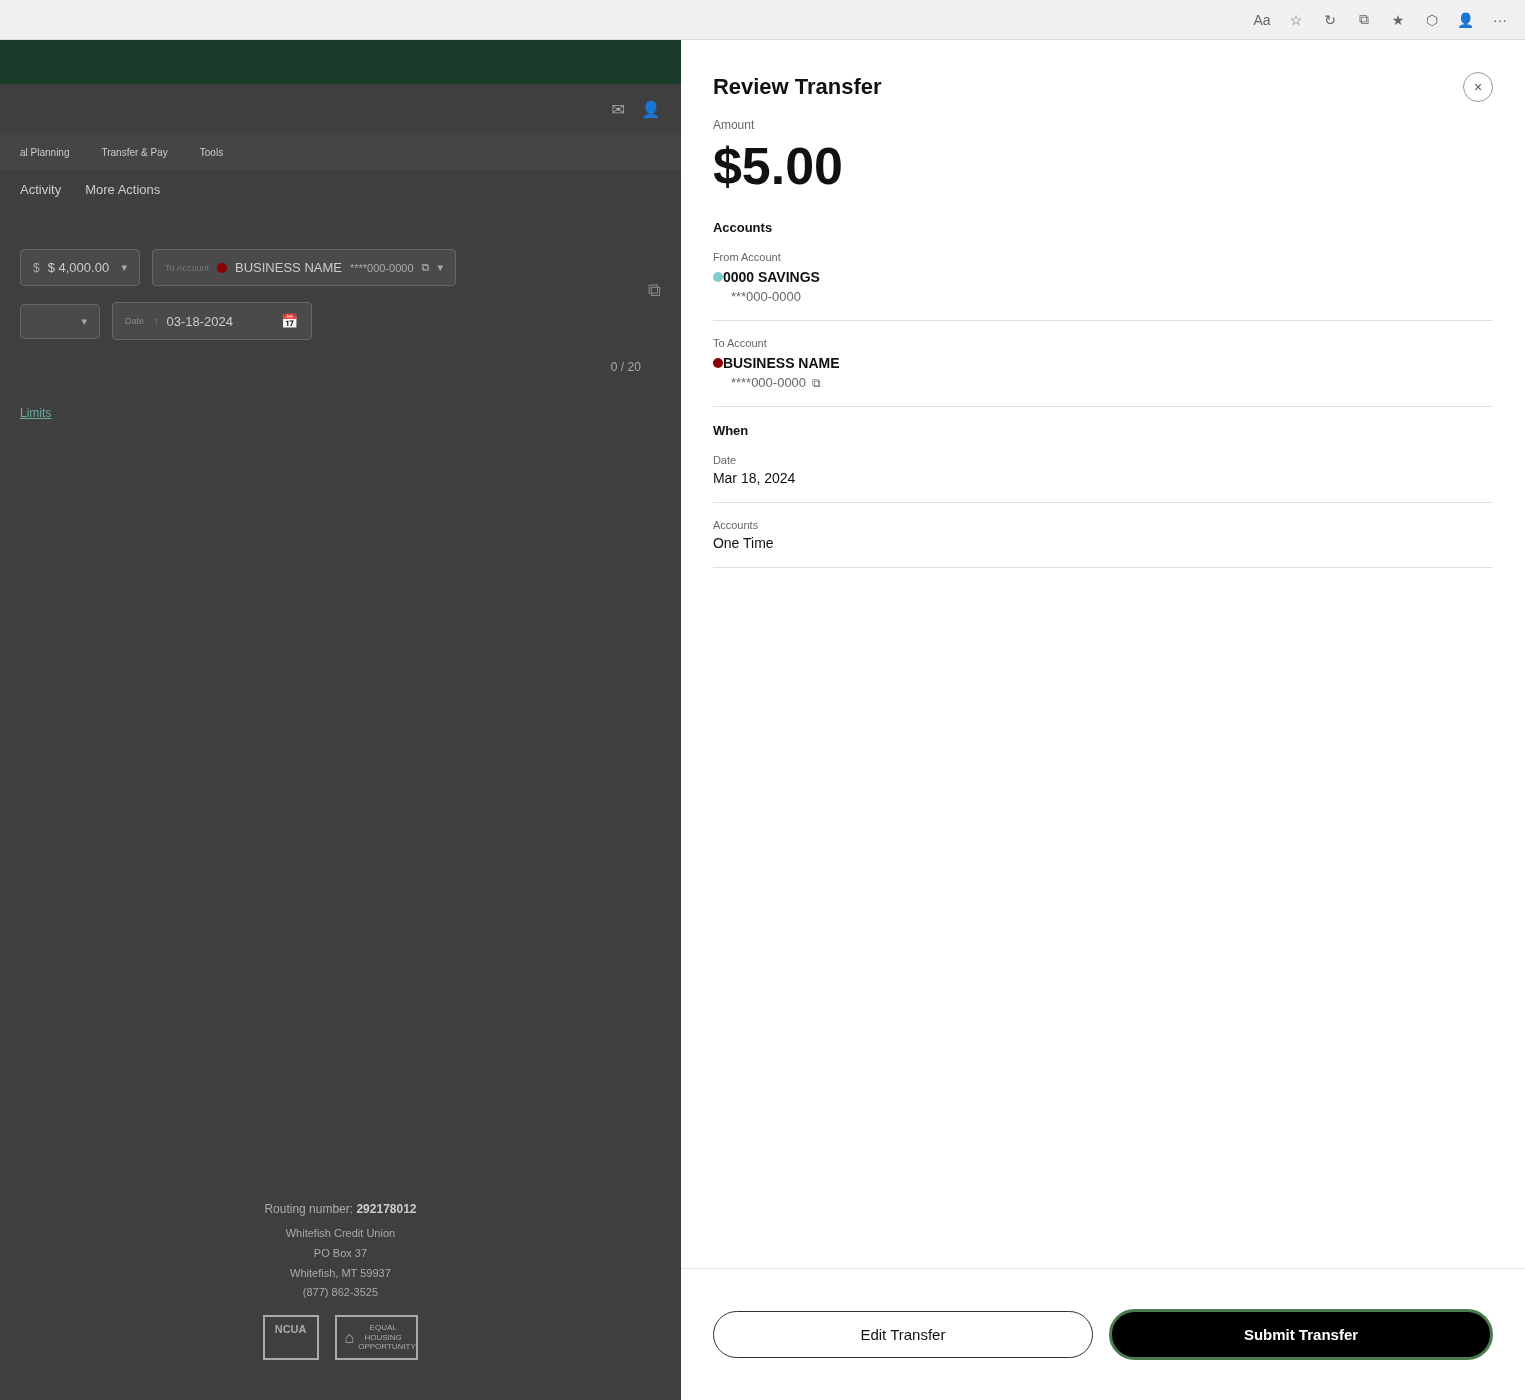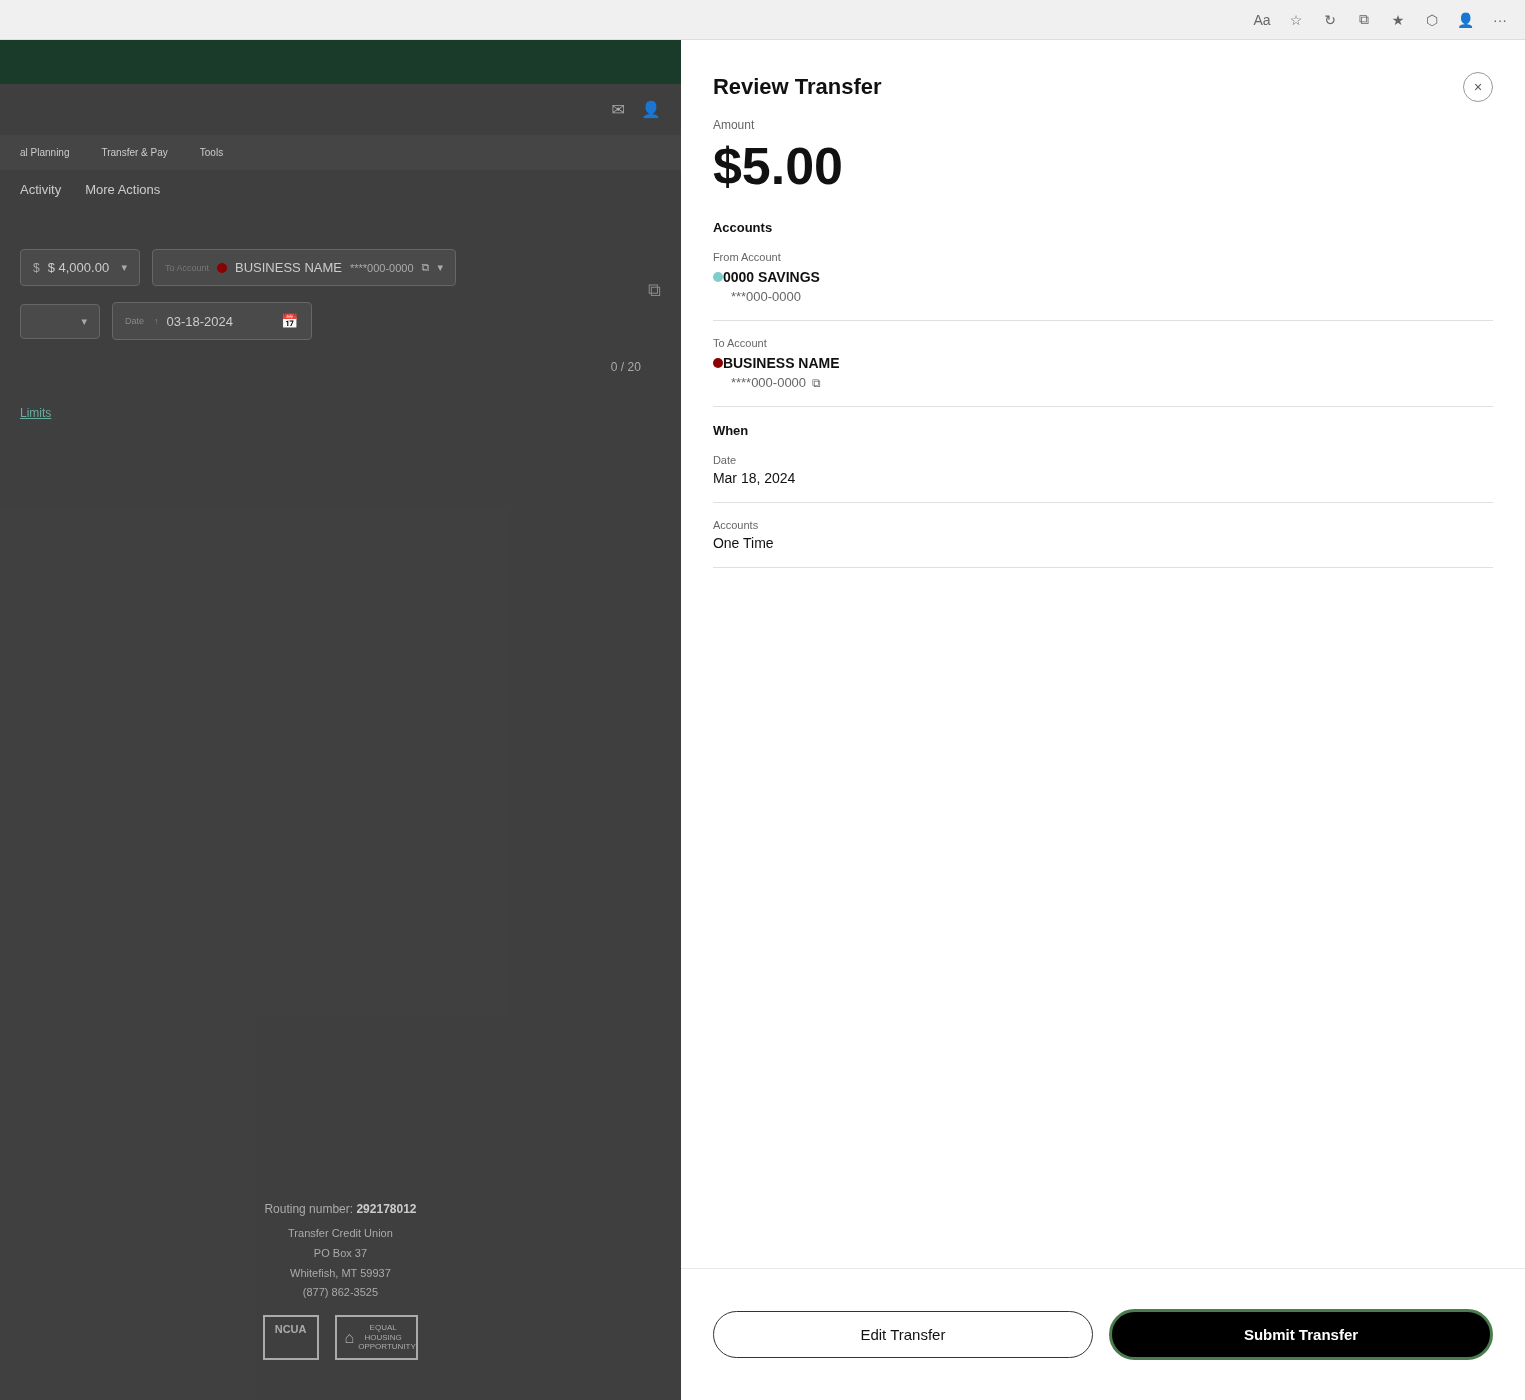--- a/index.html
+++ b/index.html
@@ -456,21 +456,21 @@
     </div>
 
     <div class="limits-link">Limits</div>
 
     <div class="footer">
       <div class="routing">
         <span>Routing number:</span>
         <strong>292178012</strong>
       </div>
       <div class="footer-text">
-        <div>Transfer Credit Union</div>
+        <div>Whitefish Credit Union</div>
         <div>PO Box 37</div>
         <div>Whitefish, MT 59937</div>
         <div>(877) 862-3525</div>
       </div>
       <div class="footer-logos">
         <div class="ncua-box">NCUA</div>
         <div class="eho-box">
           <span style="font-size:16px;">⌂</span>
           <span style="font-size:8px; max-width:50px; line-height:1.2;">EQUAL HOUSING OPPORTUNITY</span>
         </div>

